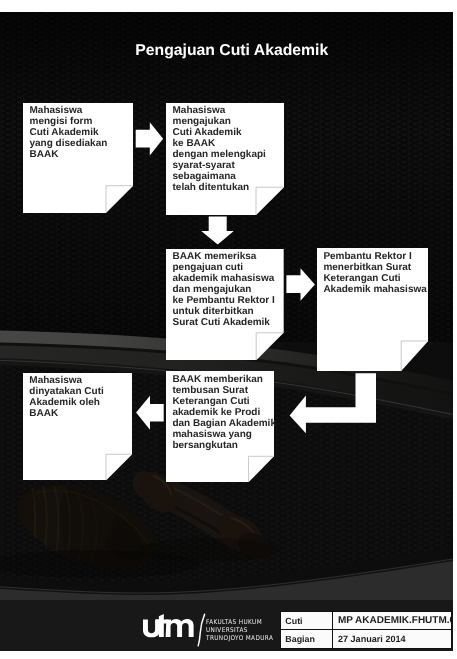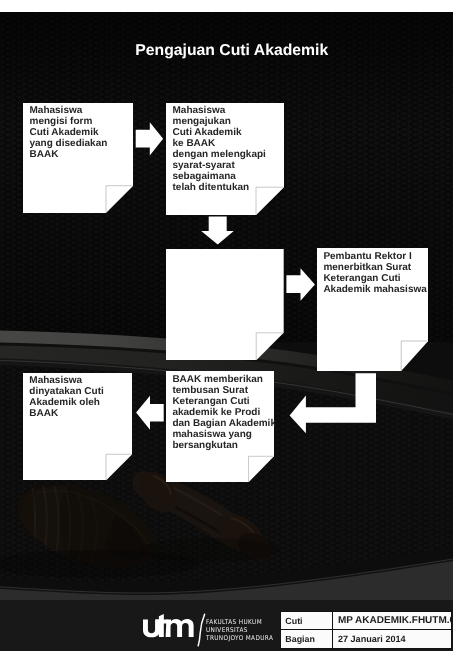--- a/index.html
+++ b/index.html
@@ -196,20 +196,27 @@
 syarat-syarat
 sebagaimana
 telah ditentukan</div>
     </div>
 
     <div class="fbox" style="left:166px;top:236.7px;width:117.7px;height:111.3px;">
       <svg class="shp" viewBox="0 0 117.7 111.3" preserveAspectRatio="none">
           <path d="M0 0 H117.7 V83.8 L90.2 111.3 H0 Z" fill="#ffffff"></path>
           <path d="M90.2 111.3 V83.8 H117.7" fill="none" stroke="#a5a5a5" stroke-width="0.6"></path>
         </svg>
+      <div class="txt">BAAK memeriksa
+pengajuan cuti
+akademik mahasiswa
+dan mengajukan
+ke Pembantu Rektor I
+untuk diterbitkan
+Surat Cuti Akademik</div>
     </div>
 
     <div class="fbox" style="left:316.9px;top:236.4px;width:111.2px;height:123px;">
       <svg class="shp" viewBox="0 0 111.2 110.6" preserveAspectRatio="none">
           <path d="M0 0 H111.2 V83.6 L84.2 110.6 H0 Z" fill="#ffffff"></path>
           <path d="M84.2 110.6 V83.6 H111.2" fill="none" stroke="#a5a5a5" stroke-width="0.6"></path>
         </svg>
       <div class="txt">Pembantu Rektor I
 menerbitkan Surat
 Keterangan Cuti

